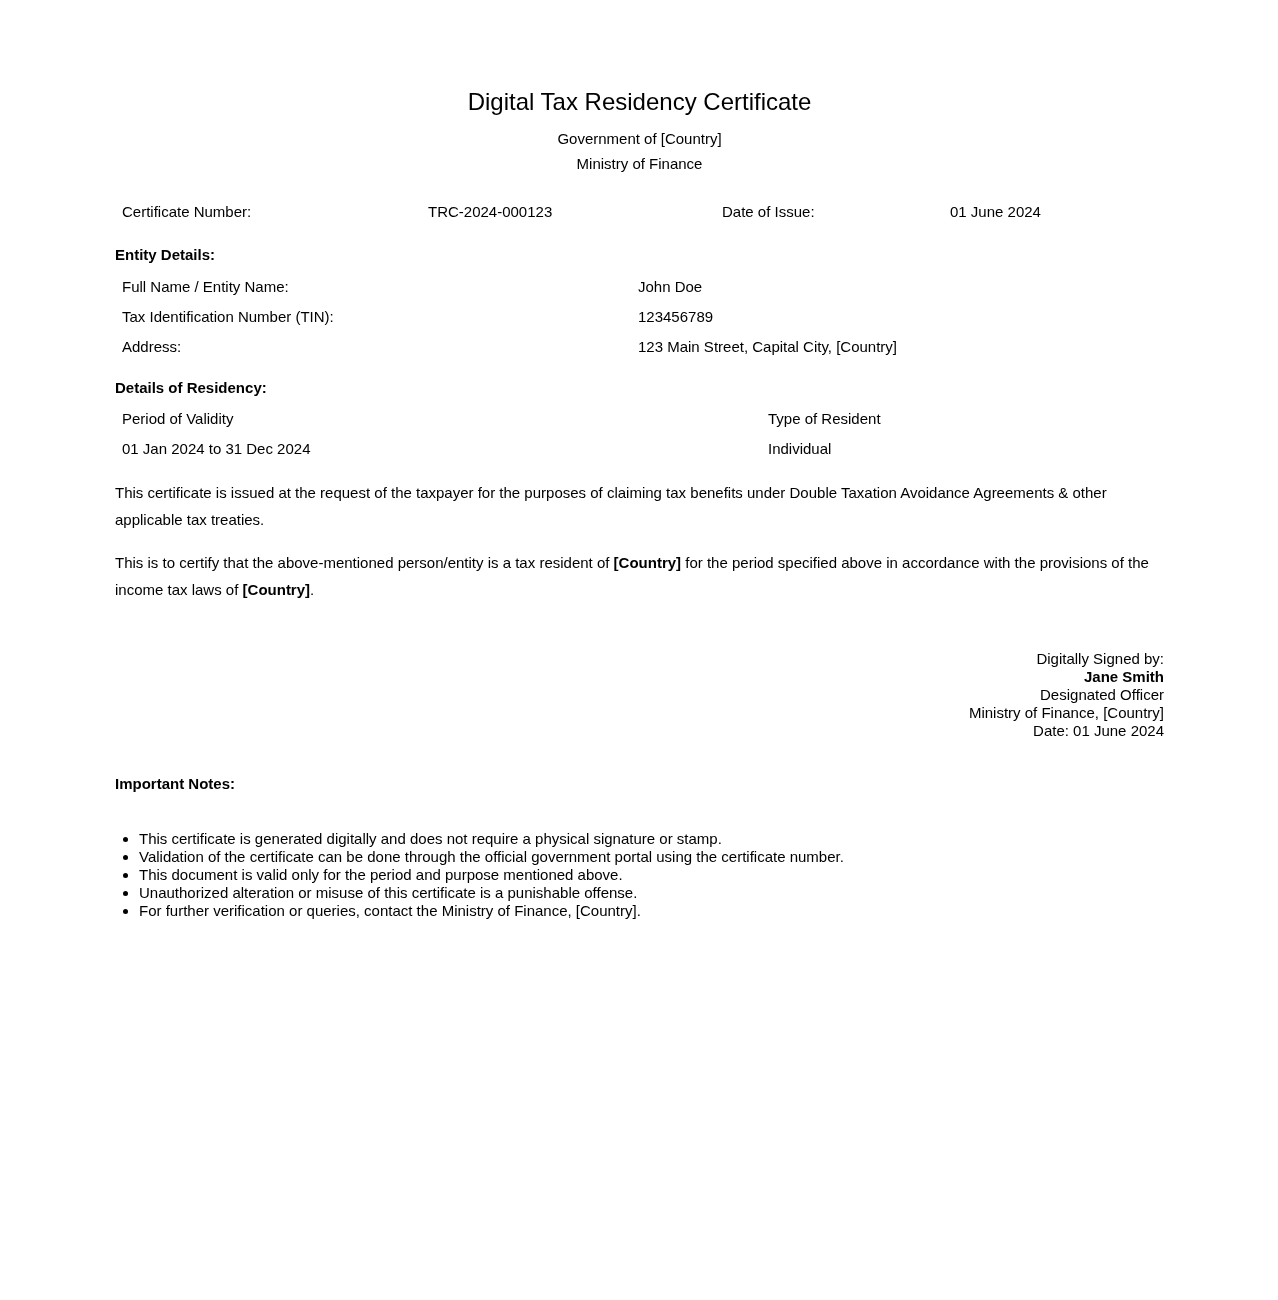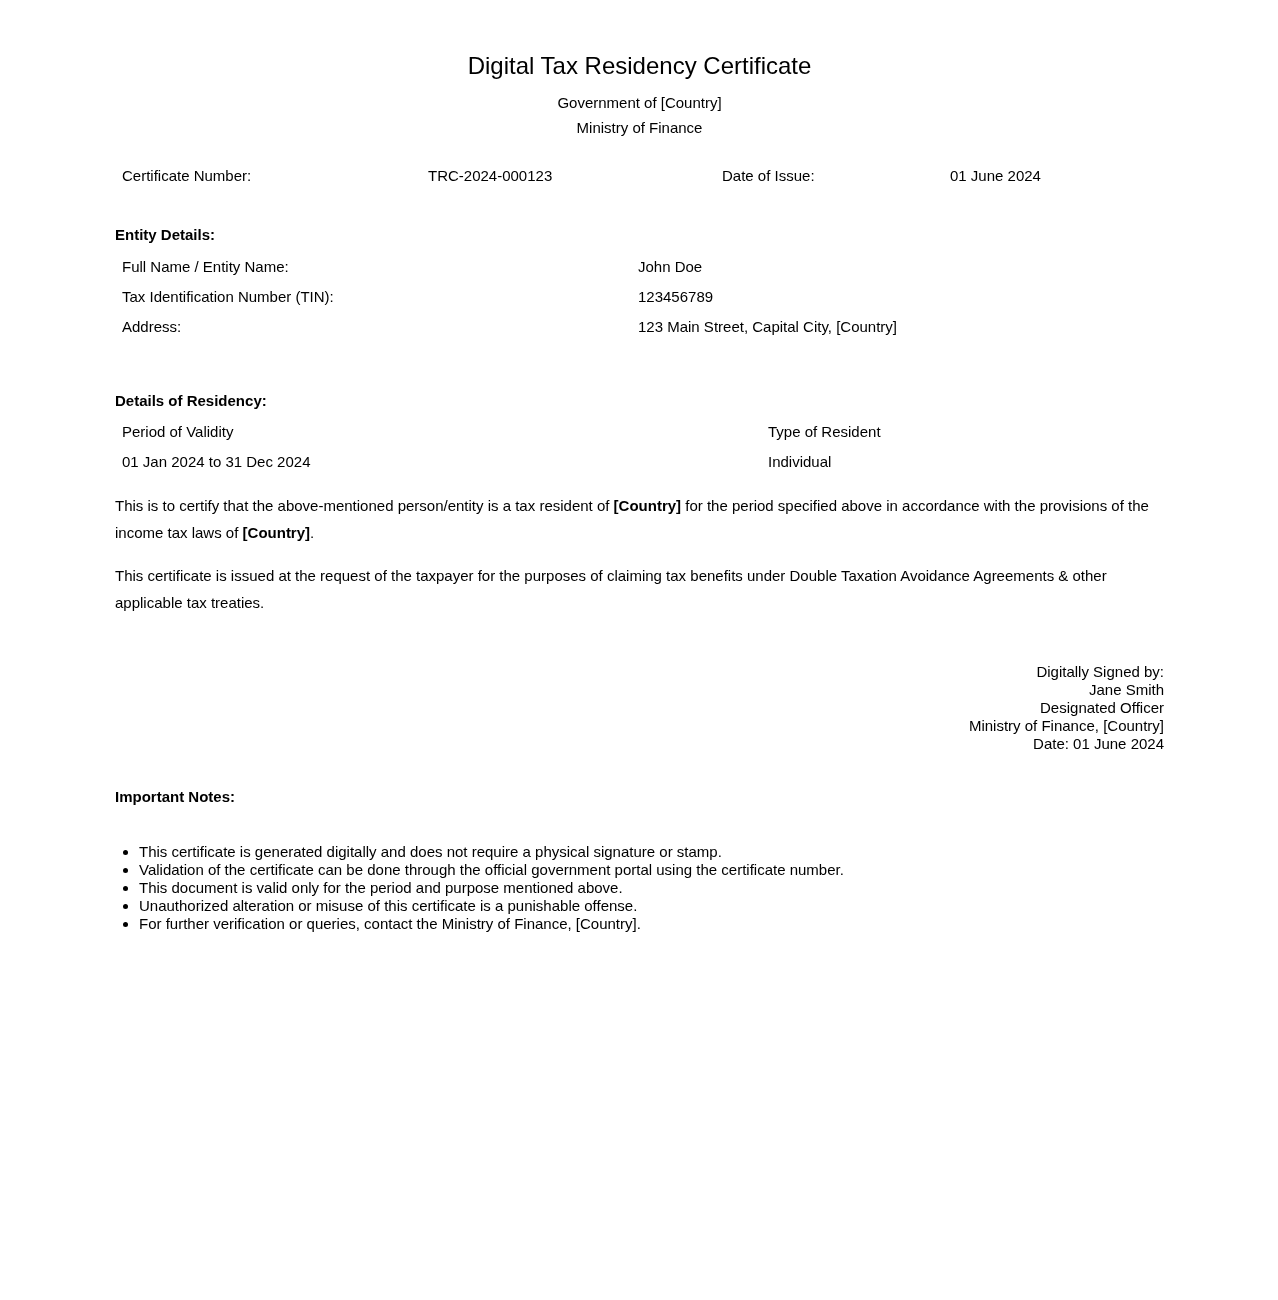--- a/index.html
+++ b/index.html
@@ -6,53 +6,53 @@
   html, body { background: #ffffff; }
   body {
     font-family: "Liberation Sans", sans-serif;
     color: #000000;
     font-size: 15px;
   }
   .page {
     width: 1278px;
     height: 1300px;
     background: #ffffff;
-    padding: 52px 114px 0 115px;
+    padding: 88px 114px 0 115px;
     overflow: hidden;
   }
 
   
   .doc-header { text-align: center; }
   .doc-title { font-size: 24px; font-weight: 400; line-height: 28px; margin-bottom: 10px; }
   .doc-subtitle { font-size: 15px; line-height: 25px; }
 
   
   .section-heading { font-size: 15px; font-weight: 700; line-height: 19px; }
   .certno-heading   { margin-top: 31px; }
-  .entity-heading   { margin-top: 32px; }
-  .residency-heading{ margin-top: 50px; }
+  .entity-heading   { margin-top: 16px; }
+  .residency-heading{ margin-top: 17px; }
   .notes-heading    { margin-top: 34px; }
 
   
   table { border-collapse: collapse; table-layout: fixed; width: 1049px; }
   td { font-size: 15px; vertical-align: top; padding: 7px 7px 6px 7px; line-height: 17px; }
   .certno-table { margin-top: 19px; }
   .certno-table td { padding-top: 8px; padding-bottom: 8px; line-height: 18px; }
   .entity-table { margin-top: 7px; }
   .residency-table { margin-top: 6px; }
 
   
   .cert-para { line-height: 27px; width: 1049px; }
   .cert-para-1 { margin-top: 16px; }
   .cert-para-2 { margin-top: 16px; }
   .bold { font-weight: 700; }
 
   
   .signature-block { margin-top: 47px; text-align: right; line-height: 18px; }
-  .signature-name { font-weight: 400; }
+  .signature-name { font-weight: 700; }
 
   
   .notes-list { margin-top: 37px; padding-left: 24px; list-style-type: disc; }
   .notes-list li { line-height: 18px; }
 </style>
 </head>
 <body>
 
 <div class="page">
 
@@ -112,23 +112,23 @@
       <td>Period of Validity</td>
       <td>Type of Resident</td>
     </tr>
     <tr>
       <td>01 Jan 2024 to 31 Dec 2024</td>
       <td>Individual</td>
     </tr>
   </tbody>
     </table>
 
+  <p class="cert-para cert-para-2">This certificate is issued at the request of the taxpayer for the purposes of claiming tax benefits under Double Taxation Avoidance Agreements &amp; other applicable tax treaties.</p>
+
   <p class="cert-para cert-para-1"><span>This is to certify that the above-mentioned person/entity is a tax resident of </span><span class="bold">[Country]</span><span> for the period specified above in accordance with the provisions of the income tax laws of </span><span class="bold">[Country]</span><span>.</span></p>
-
-  <p class="cert-para cert-para-2">This certificate is issued at the request of the taxpayer for the purposes of claiming tax benefits under Double Taxation Avoidance Agreements &amp; other applicable tax treaties.</p>
 
   <div class="signature-block">
     <div>Digitally Signed by:</div>
     <div class="signature-name">Jane Smith</div>
     <div>Designated Officer</div>
     <div>Ministry of Finance, [Country]</div>
     <div>Date: 01 June 2024</div>
   </div>
 
   <div class="section-heading notes-heading">Important Notes:</div>

